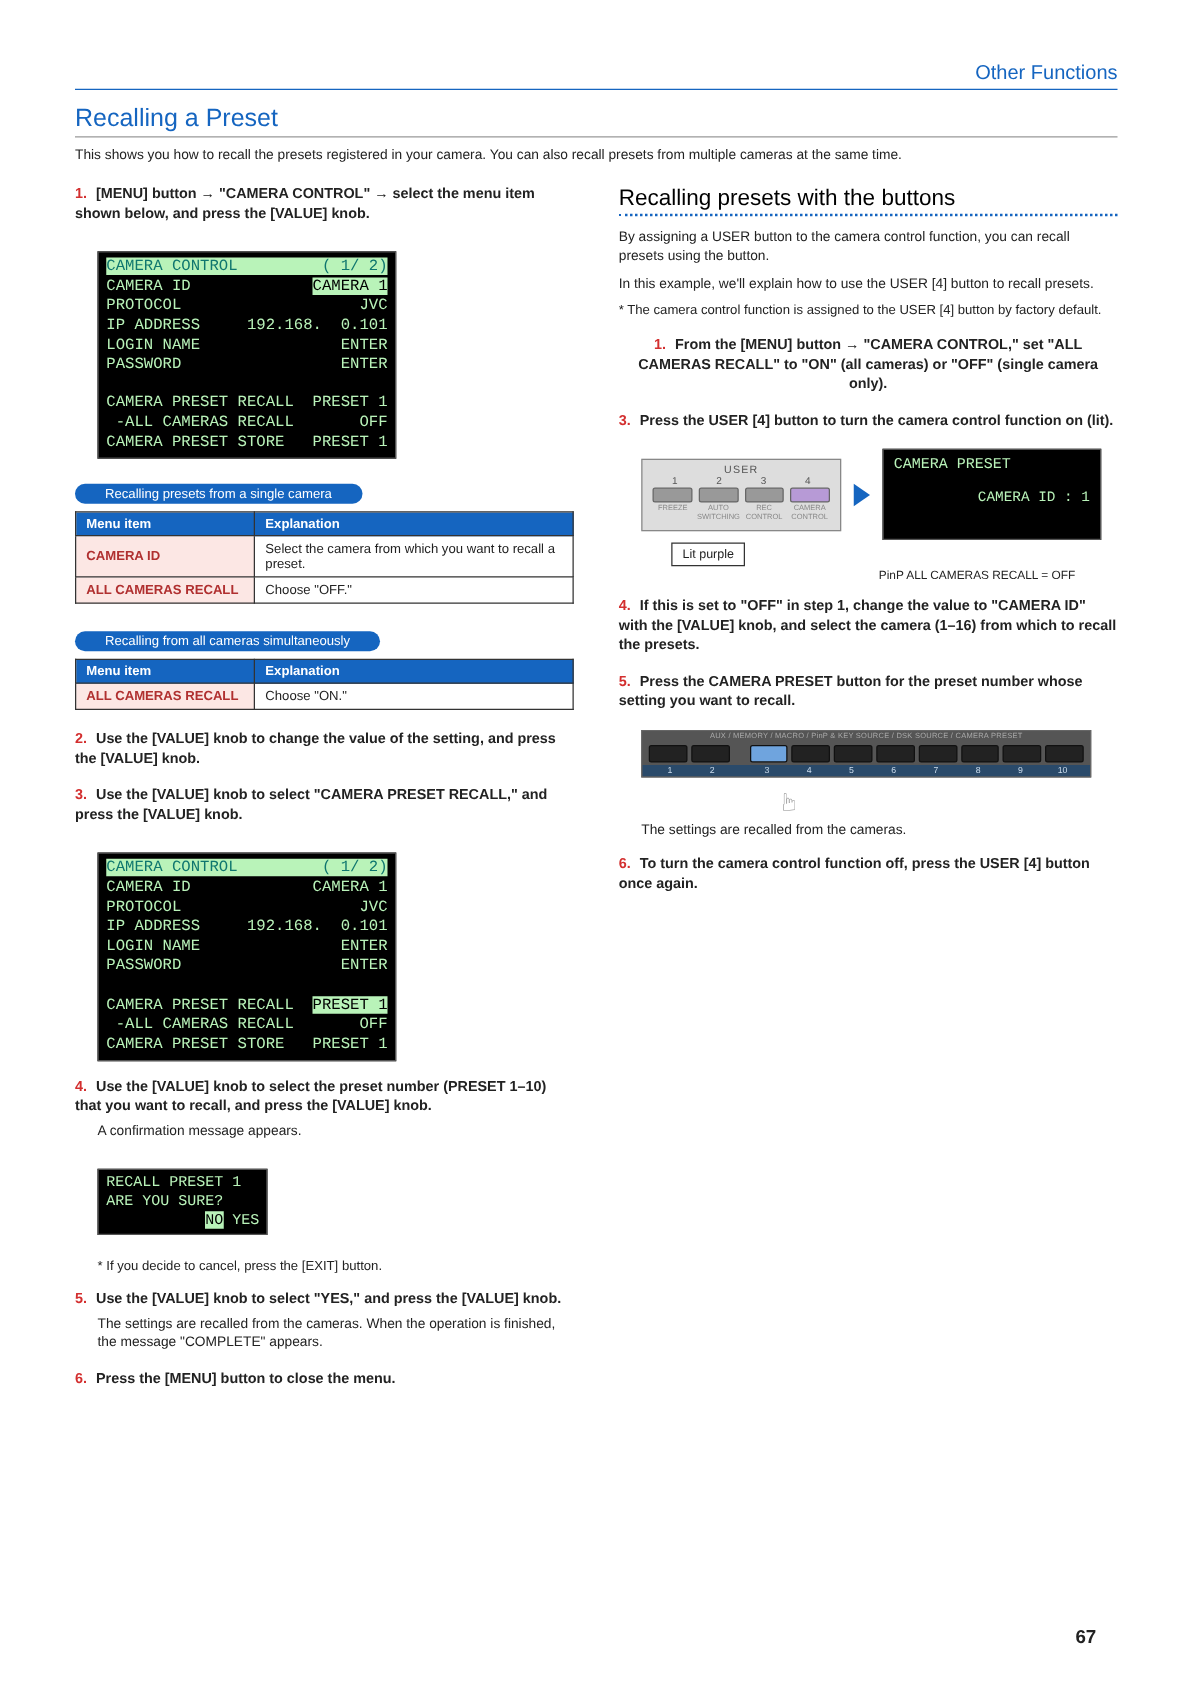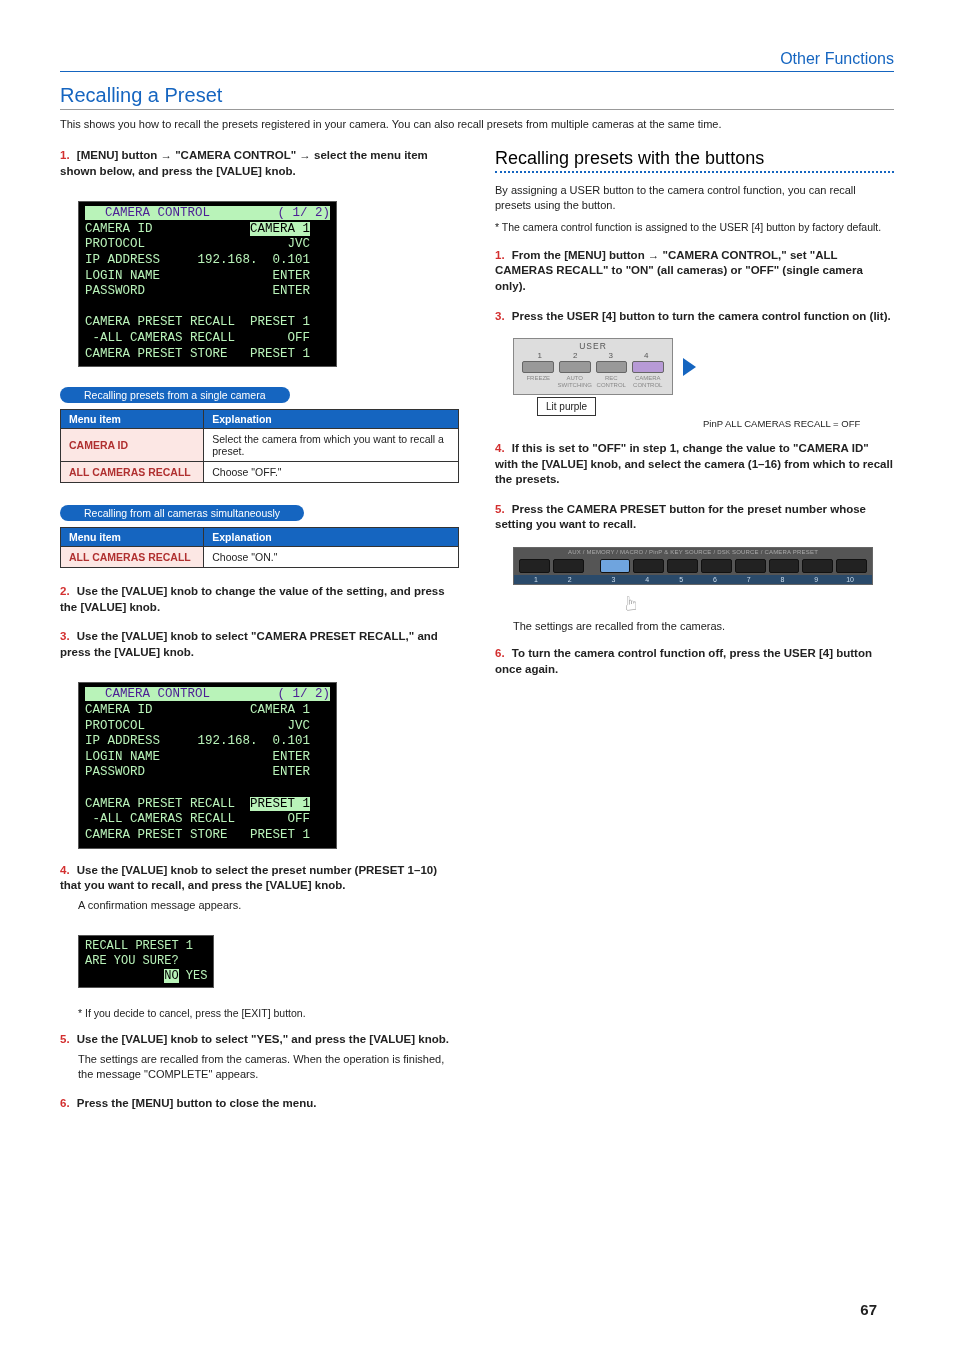--- a/index.html
+++ b/index.html
@@ -42,21 +42,21 @@
     color: #b9f3b9;
     font-family: "Courier New", monospace;
     font-size: 12.5px;
     line-height: 1.25;
     padding: 4px 6px;
     white-space: pre;
     margin: 8px 0 14px 18px;
     display: inline-block;
     border: 1px solid #555;
   }
-  .lcd .hl { background: #b9f3b9; color: #4c1d95; padding-left: 20px; }
+  .lcd .hl { background: #b9f3b9; color: #0f766e; }
   .lcd .hl2 { background: #b9f3b9; color: #000; }
   .lcd-small {
     font-size: 12px;
     padding: 3px 6px;
   }
   .pill {
     background: #1565c0;
     color: #fff;
     border-radius: 11px;
     padding: 2px 24px;
@@ -349,23 +349,24 @@
       <span class="step-num">6.</span>
       <span class="step-text">Press the [MENU] button to close the menu.</span>
     </div>
   </div>
 
   <div class="col">
     <div class="subtitle">Recalling presets with the buttons</div>
     <div class="dotted"></div>
 
     <div class="step-body" style="margin-left:0;">By assigning a USER button to the camera control function, you can recall presets using the button.</div>
+    <div class="step-body" style="margin-left:0; margin-top:6px;">In this example, we'll explain how to use the USER [4] button to recall presets.</div>
     <div class="note" style="margin-left:0; margin-top:6px;">* The camera control function is assigned to the USER [4] button by factory default.</div>
 
-    <div class="step" style="margin-top:14px;">
+    <div class="step" style="margin-top:14px;text-align:center;">
       <span class="step-num">1.</span>
       <span class="step-text">From the [MENU] button → "CAMERA CONTROL," set "ALL CAMERAS RECALL" to "ON" (all cameras) or "OFF" (single camera only).</span>
     </div>
 
 
     <div class="step">
       <span class="step-num">3.</span>
       <span class="step-text">Press the USER [4] button to turn the camera control function on (lit).</span>
     </div>
 
@@ -385,20 +386,24 @@
           <div class="btn" style="background:#b79ad6;"></div>
         </div>
         <div class="labels" id="uplabels">
             <span>FREEZE</span>
             <span>AUTO<br>SWITCHING</span>
             <span>REC<br>CONTROL</span>
             <span>CAMERA<br>CONTROL</span>
           </div>
       </div>
       <div class="tri-play"></div>
+      <div class="lcd-preset">
+        <div class="hdr">CAMERA PRESET</div>
+        <div class="val">CAMERA ID :   1</div>
+      </div>
     </div>
     <div class="callout-wrap">
       <span class="callout-box">Lit purple</span>
     </div>
     <div class="caption">PinP ALL CAMERAS RECALL = OFF</div>
 
     <div class="step" style="margin-top:12px;">
       <span class="step-num">4.</span>
       <span class="step-text">If this is set to "OFF" in step 1, change the value to "CAMERA ID" with the [VALUE] knob, and select the camera (1–16) from which to recall the presets.</span>
     </div>

